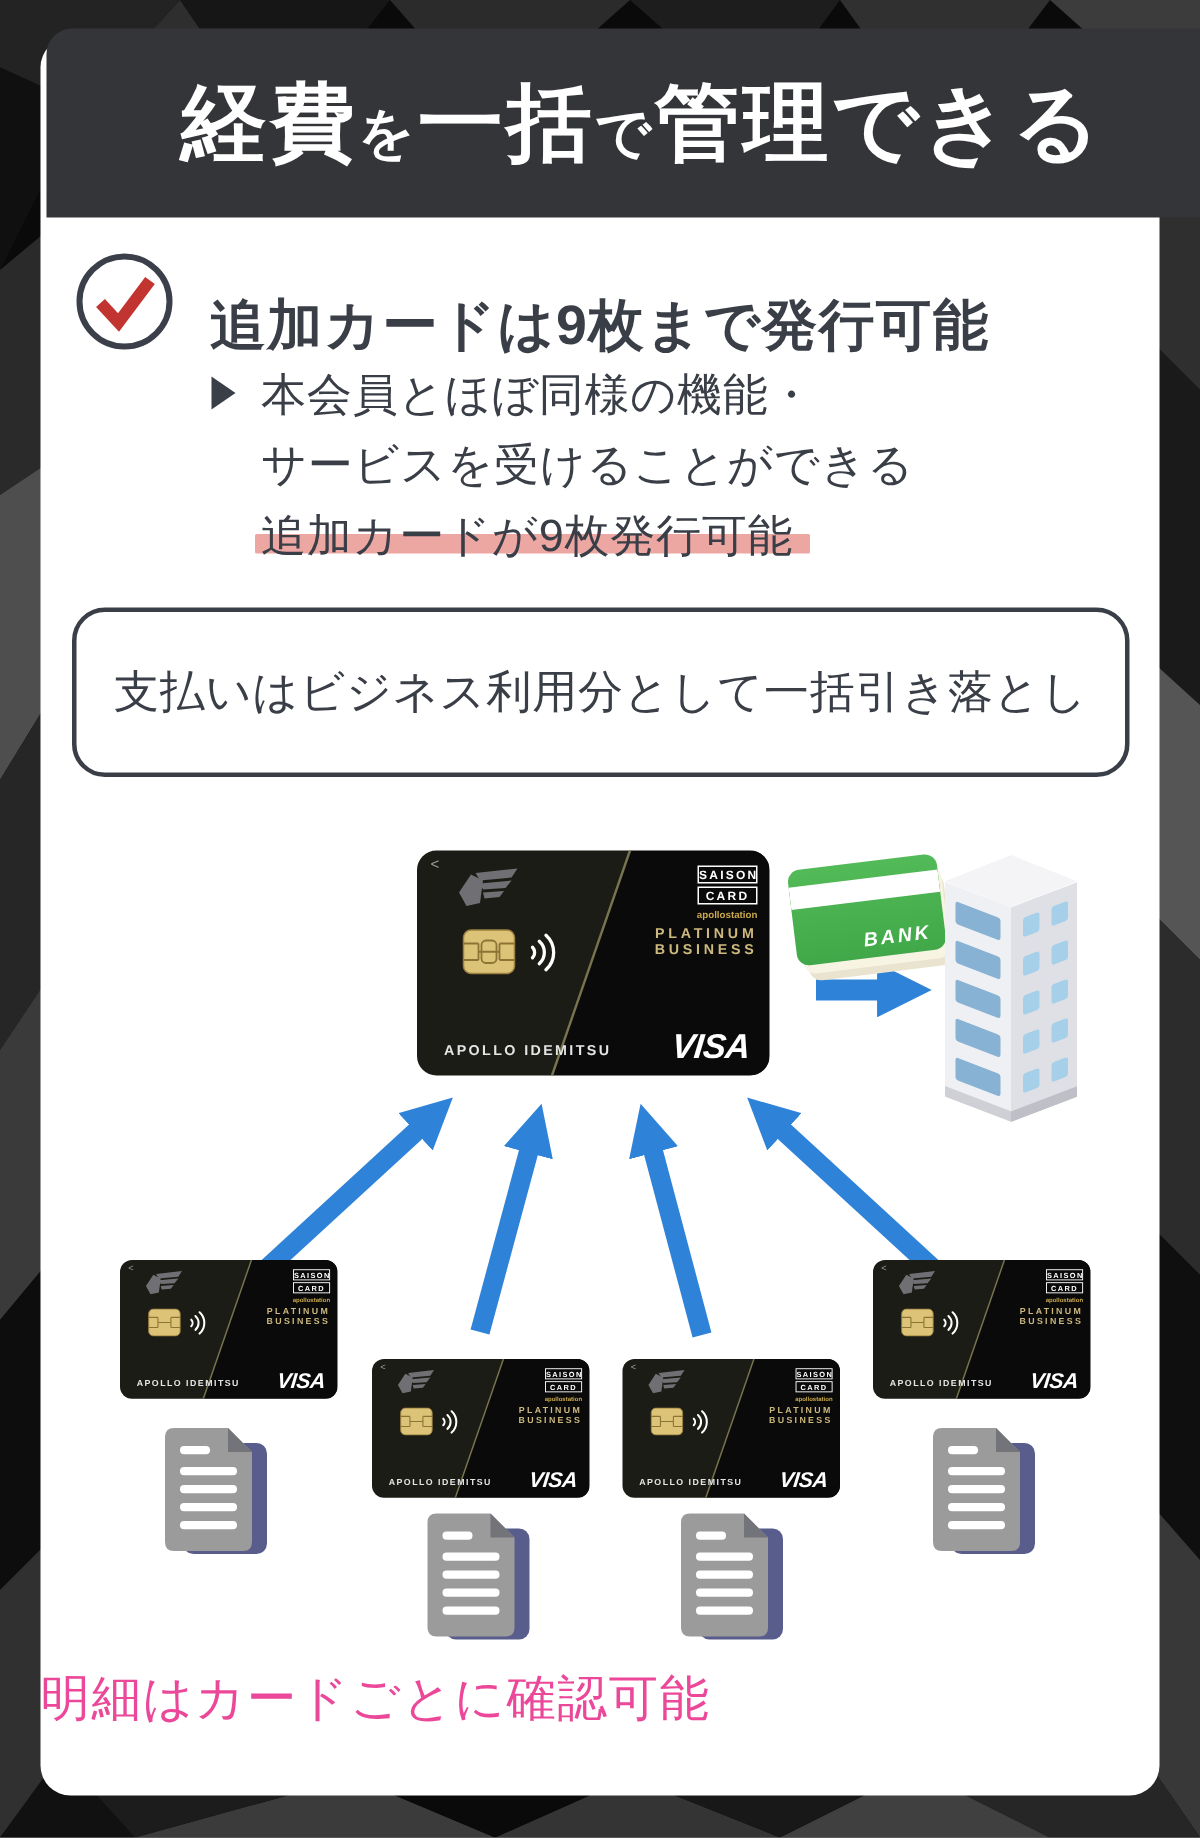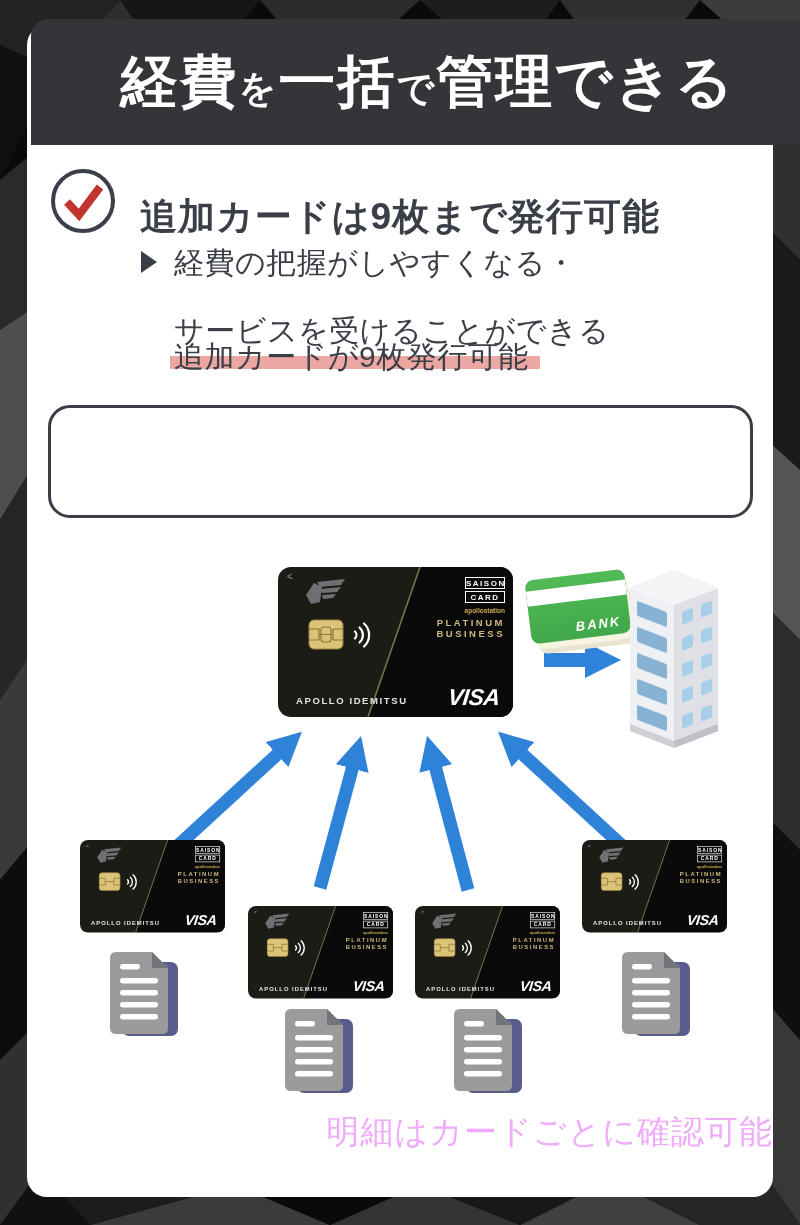--- a/index.html
+++ b/index.html
@@ -27,21 +27,21 @@
   .header-title { color:#fff; font-weight:800; letter-spacing:2px; white-space:nowrap; }
   .tp-large { font-size:57px; }
   .tp-small { font-size:37px; }
 
   
   .check-circle { left:50px; top:168px; width:66px; height:66px; z-index:2; }
   .feature-heading { left:140px; top:192px; font-size:37px; font-weight:800; color:#3a3e47; z-index:2; letter-spacing:1px; white-space:nowrap; }
   .tri-bullet { left:141px; top:251px; width:0; height:0; z-index:2;
     border-left:16px solid #3a3e47; border-top:11px solid transparent; border-bottom:11px solid transparent; }
   .detail-line { left:174px; font-size:30px; font-weight:500; color:#3a3e47; z-index:2; white-space:nowrap; letter-spacing:0.5px; }
-  .dl1 { top:243px; } .dl2 { top:290px;margin-top:21px; } .dl3 { top:337px; }
+  .dl1 { top:243px; } .dl2 { top:290px; } .dl3 { top:337px; }
   .hl-bar { left:170px; top:356px; width:370px; height:13px; background:#eda7a3; z-index:1; border-radius:1px; }
   .dl3 { z-index:3; }
 
   
   .note-box { left:48px; top:405px; width:705px; height:113px; border:3px solid #3a3e47; border-radius:22px; z-index:2; }
   .note-text { width:100%; height:100%; display:flex; flex-direction:column; justify-content:center; align-items:center; }
   .note-line { font-size:30px; font-weight:500; color:#3a3e47; line-height:47px; white-space:nowrap; letter-spacing:0.5px; }
 
   
   .card { position:absolute; width:235px; height:150px; border-radius:13px; background:#1b1c15; overflow:hidden; }
@@ -95,21 +95,21 @@
   
   .doc { width:76px; height:92px; z-index:2; }
   .doc1 { left:108px; top:950px; }
   .doc2 { left:283px; top:1007px; }
   .doc3 { left:452px; top:1007px; }
   .doc4 { left:620px; top:950px; }
 
   
   #arrows { left:0; top:0; width:800px; height:1225px; z-index:2; pointer-events:none; }
 
-  .caption { left:27px; top:1110px; width:746px; text-align:right; font-size:33px; font-weight:500; color:#f0abfc; z-index:2; letter-spacing:1px;font-family:Liberation Serif, serif; }
+  .caption { left:27px; top:1110px; width:746px; text-align:left; font-size:33px; font-weight:500; color:#ec4899; z-index:2; letter-spacing:1px;font-family:Liberation Serif, serif; }
 </style>
 </head>
 <body>
 
 <svg id="bg" class="abs" viewBox="0 0 800 1225" xmlns="http://www.w3.org/2000/svg">
   <rect width="800" height="1225" fill="#0a0a0a"></rect>
   <polygon points="0,0 120,0 55,70 0,45" fill="#232323"></polygon>
   <polygon points="120,0 260,0 185,95" fill="#161616"></polygon>
   <polygon points="55,70 185,95 120,0" fill="#2e2e2e"></polygon>
   <polygon points="260,0 420,0 330,80" fill="#2b2b2b"></polygon>
@@ -144,27 +144,28 @@
 <div class="abs header-banner">
   <div class="header-title"><span class="tp-large">経費</span><span class="tp-small">を</span><span class="tp-large">一括</span><span class="tp-small">で</span><span class="tp-large">管理できる</span></div>
 </div>
 
 <svg class="abs check-circle" viewBox="0 0 66 66">
   <circle cx="33" cy="33" r="30" fill="none" stroke="#3a3f4a" stroke-width="4"></circle>
   <path d="M17 34 L29 47 L50 19" fill="none" stroke="#c23430" stroke-width="8" stroke-linecap="butt" stroke-linejoin="miter"></path>
 </svg>
 <div class="abs feature-heading">追加カードは9枚まで発行可能</div>
 <div class="abs tri-bullet"></div>
-<div class="abs detail-line dl1">経費の把握がしやすくなる・</div>
+<div class="abs detail-line dl1">本会員とほぼ同様の機能・</div>
 <div class="abs detail-line dl2">サービスを受けることができる</div>
 <div class="abs hl-bar"></div>
 <div class="abs detail-line dl3">追加カードが9枚発行可能</div>
 
 <div class="abs note-box">
   <div class="note-text">
+    <div class="note-line">支払いはビジネス利用分として一括引き落とし</div>
   </div>
 </div>
 
 <svg id="arrows" class="abs" viewBox="0 0 800 1225">
   <defs>
     <marker id="ah" viewBox="0 0 4 4" refX="0.8" refY="2" markerWidth="2.6" markerHeight="2.6" orient="auto">
       <path d="M0 0 L4 2 L0 4 Z" fill="#2e83d9"></path>
     </marker>
   </defs>
   <line x1="171" y1="852" x2="282" y2="750" stroke="#2e83d9" stroke-width="13" marker-end="url(#ah)"></line>

